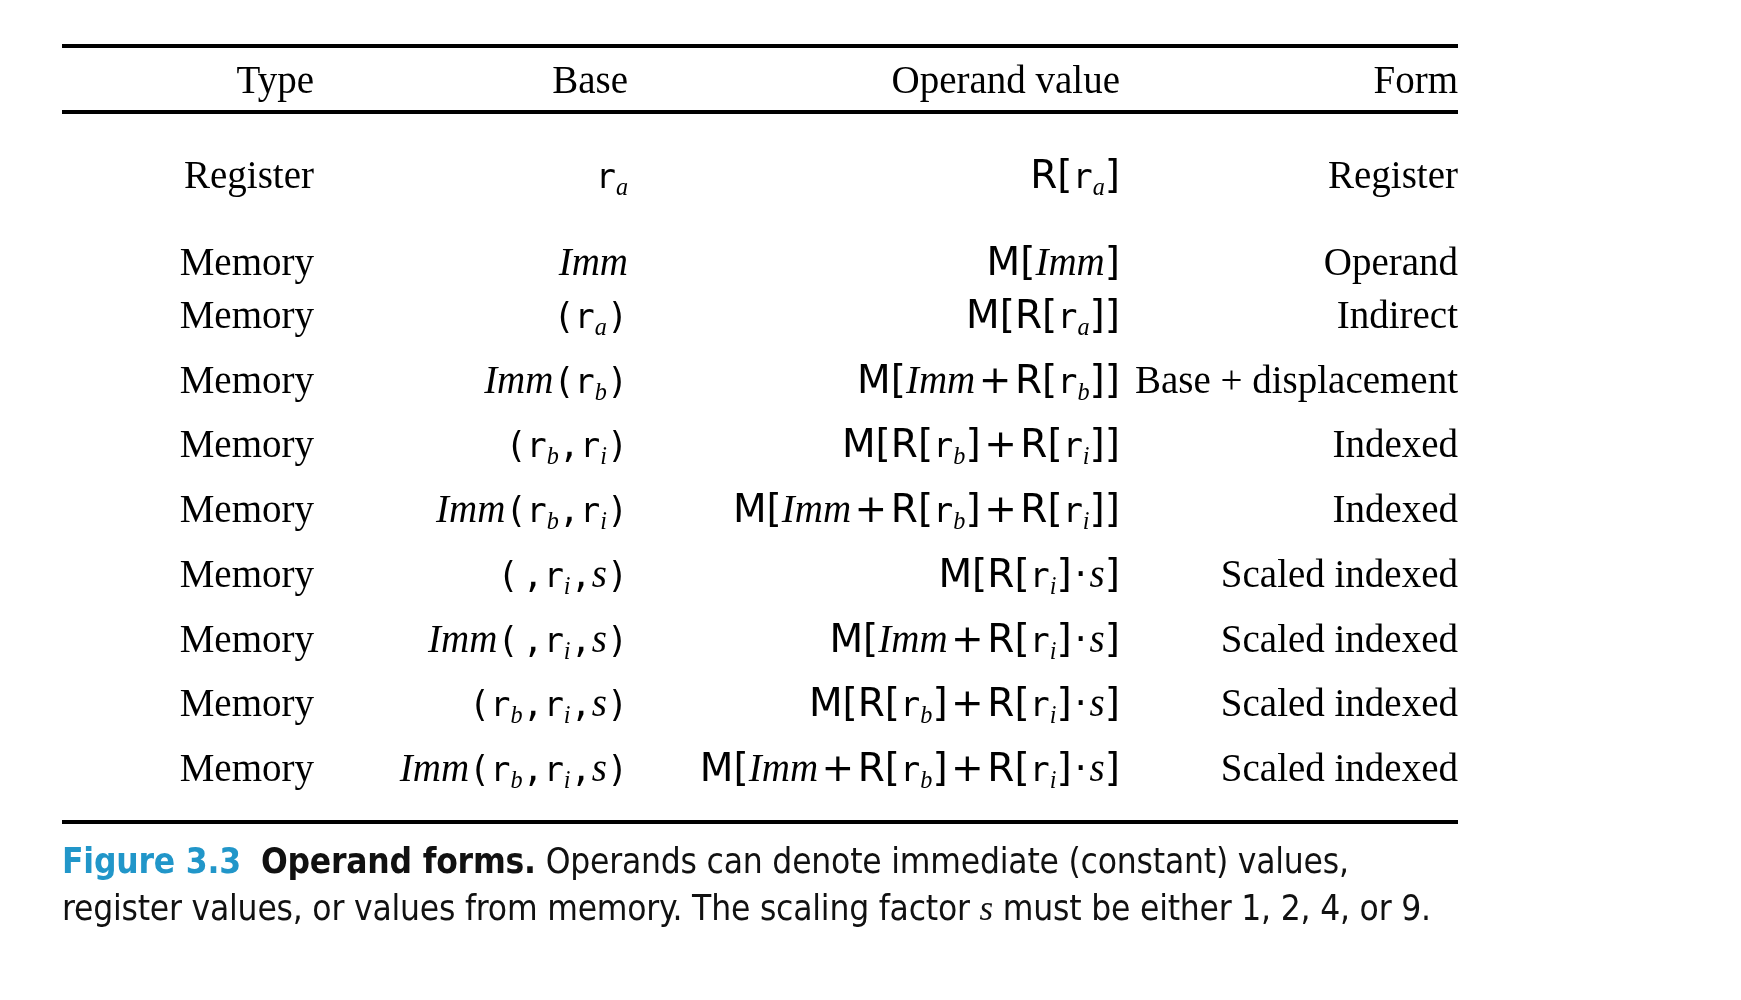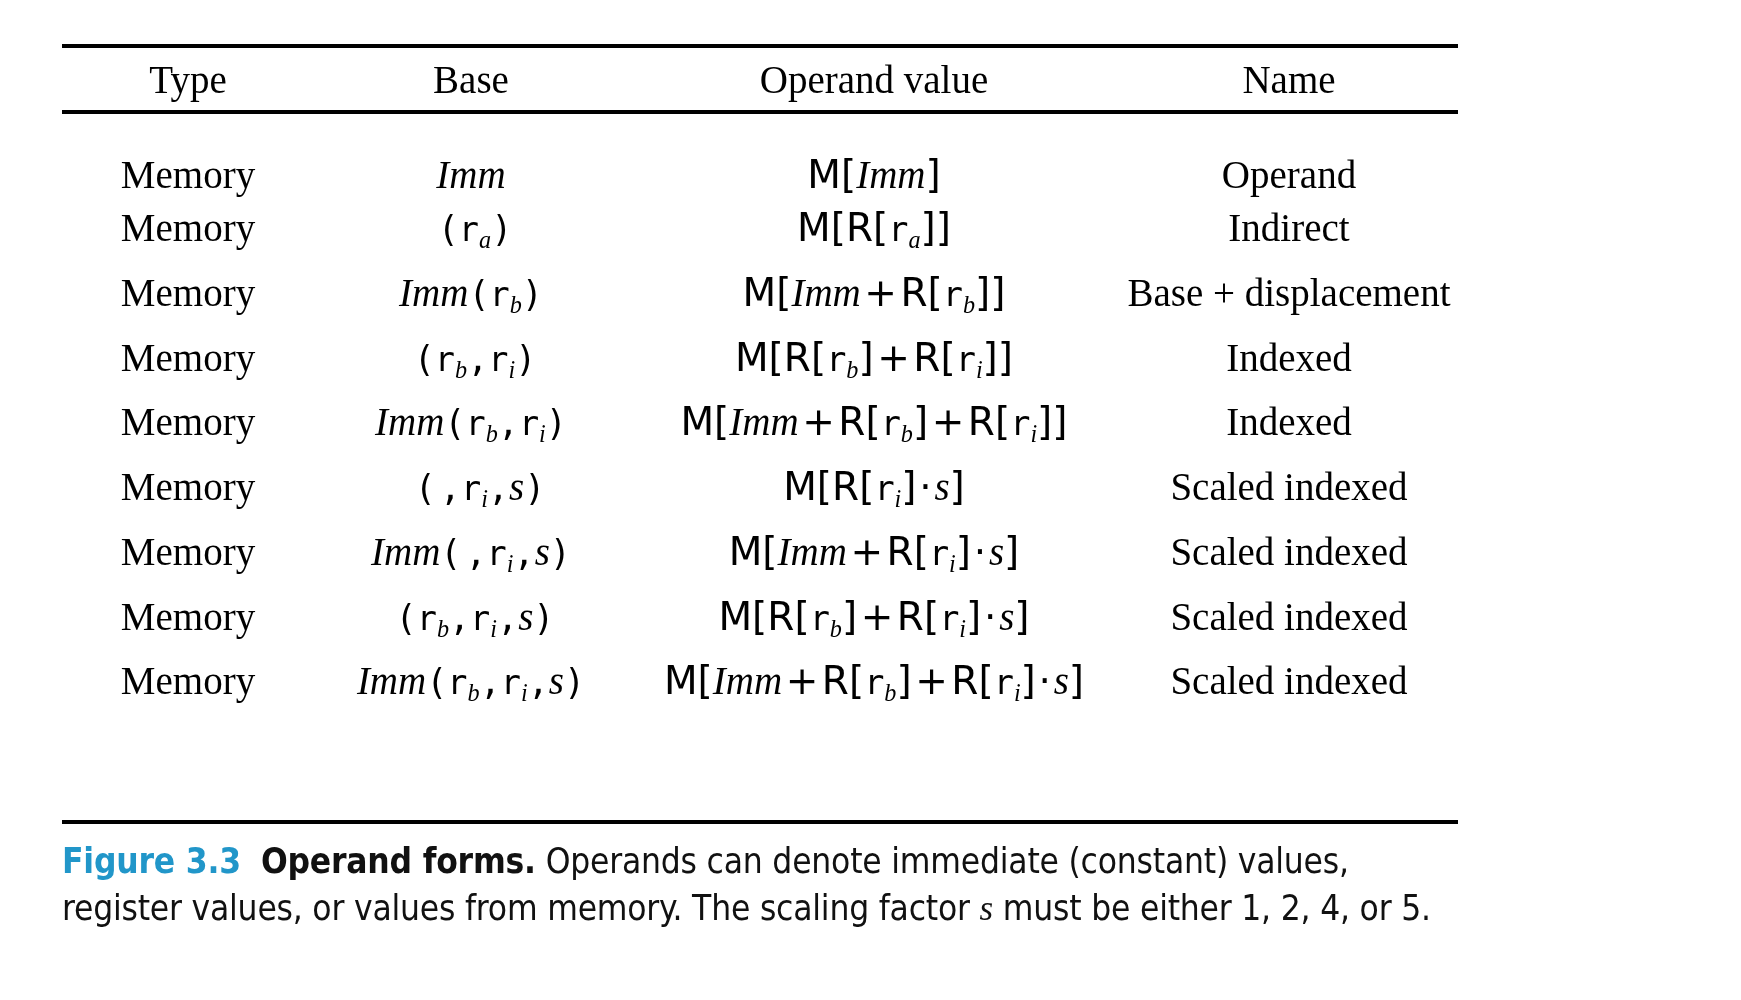--- a/index.html
+++ b/index.html
@@ -40,21 +40,21 @@
     left: 62px;
     top: 50px;
     width: 1396px;
     border-collapse: collapse;
     table-layout: fixed;
   }
   table.operand-table td,
   table.operand-table th {
     padding: 0;
     margin: 0;
-    text-align: center;
+    text-align: right;
     vertical-align: baseline;
     font-weight: normal;
     white-space: nowrap;
   }
 
   col.c-type { width: 252px; }
   col.c-form { width: 314px; }
   col.c-oper { width: 492px; }
   col.c-name { width: 338px; }
 
@@ -136,30 +136,36 @@
       <col class="c-type">
         <col class="c-form">
         <col class="c-oper">
         <col class="c-name">
     </colgroup>
     <thead>
       <tr class="hdr-row">
         <th class="cell-type">Type</th>
         <th class="cell-form">Base</th>
         <th class="cell-oper">Operand value</th>
-        <th class="cell-name">Name</th>
+        <th class="cell-name">Form</th>
       </tr>
     </thead>
     <tbody>
 
       <tr class="spacer-row">
           <td colspan="4"></td>
         </tr>
 
 
+      <tr class="body-row gap">
+        <td class="cell-type">Register</td>
+        <td class="cell-form"><span style="padding-left:14px"></span><span class="tt">r</span><span class="sub">a</span></td>
+        <td class="cell-oper"><span class="brk">R[</span><span class="tt">r</span><span class="sub">a</span><span class="brk">]</span></td>
+        <td class="cell-name">Register</td>
+      </tr>
 
       <tr class="body-row gap">
         <td class="cell-type">Memory</td>
         <td class="cell-form"><span class="im">Imm</span></td>
         <td class="cell-oper"><span class="brk">M[</span><span class="im">Imm</span><span class="brk">]</span></td>
         <td class="cell-name">Operand</td>
       </tr>
 
       <tr class="body-row">
         <td class="cell-type">Memory</td>
@@ -213,15 +219,15 @@
       <tr class="body-row">
         <td class="cell-type">Memory</td>
         <td class="cell-form"><span class="im">Imm</span><span class="paren">(</span><span class="tt">r</span><span class="sub">b</span><span class="comma">,</span><span class="tt">r</span><span class="sub">i</span><span class="comma">,</span><span class="im">s</span><span class="paren">)</span></td>
         <td class="cell-oper"><span class="brk">M[</span><span class="im">Imm</span><span class="op">+</span><span class="brk">R[</span><span class="tt">r</span><span class="sub">b</span><span class="brk">]</span><span class="op">+</span><span class="brk">R[</span><span class="tt">r</span><span class="sub">i</span><span class="brk">]</span><span class="dot">·</span><span class="im">s</span><span class="brk">]</span></td>
         <td class="cell-name">Scaled indexed</td>
       </tr>
 
     </tbody>
   </table>
 
-  <div id="caption"><span class="fig-num" style="color: rgb(33, 150, 201); margin-top: 40px;">Figure 3.3</span><span class="fig-title">Operand forms.</span><span> Operands can denote immediate (constant) values, register values, or values from memory. The scaling factor </span><span class="fig-italic">s</span><span> must be either 1, 2, 4, or 5.</span></div>
+  <div id="caption"><span class="fig-num" style="color: rgb(33, 150, 201); margin-top: 40px;">Figure 3.3</span><span class="fig-title">Operand forms.</span><span> Operands can denote immediate (constant) values, register values, or values from memory. The scaling factor </span><span class="fig-italic">s</span><span> must be either 1, 2, 4, or 9.</span></div>
 
 </div>
 
 </body></html>

